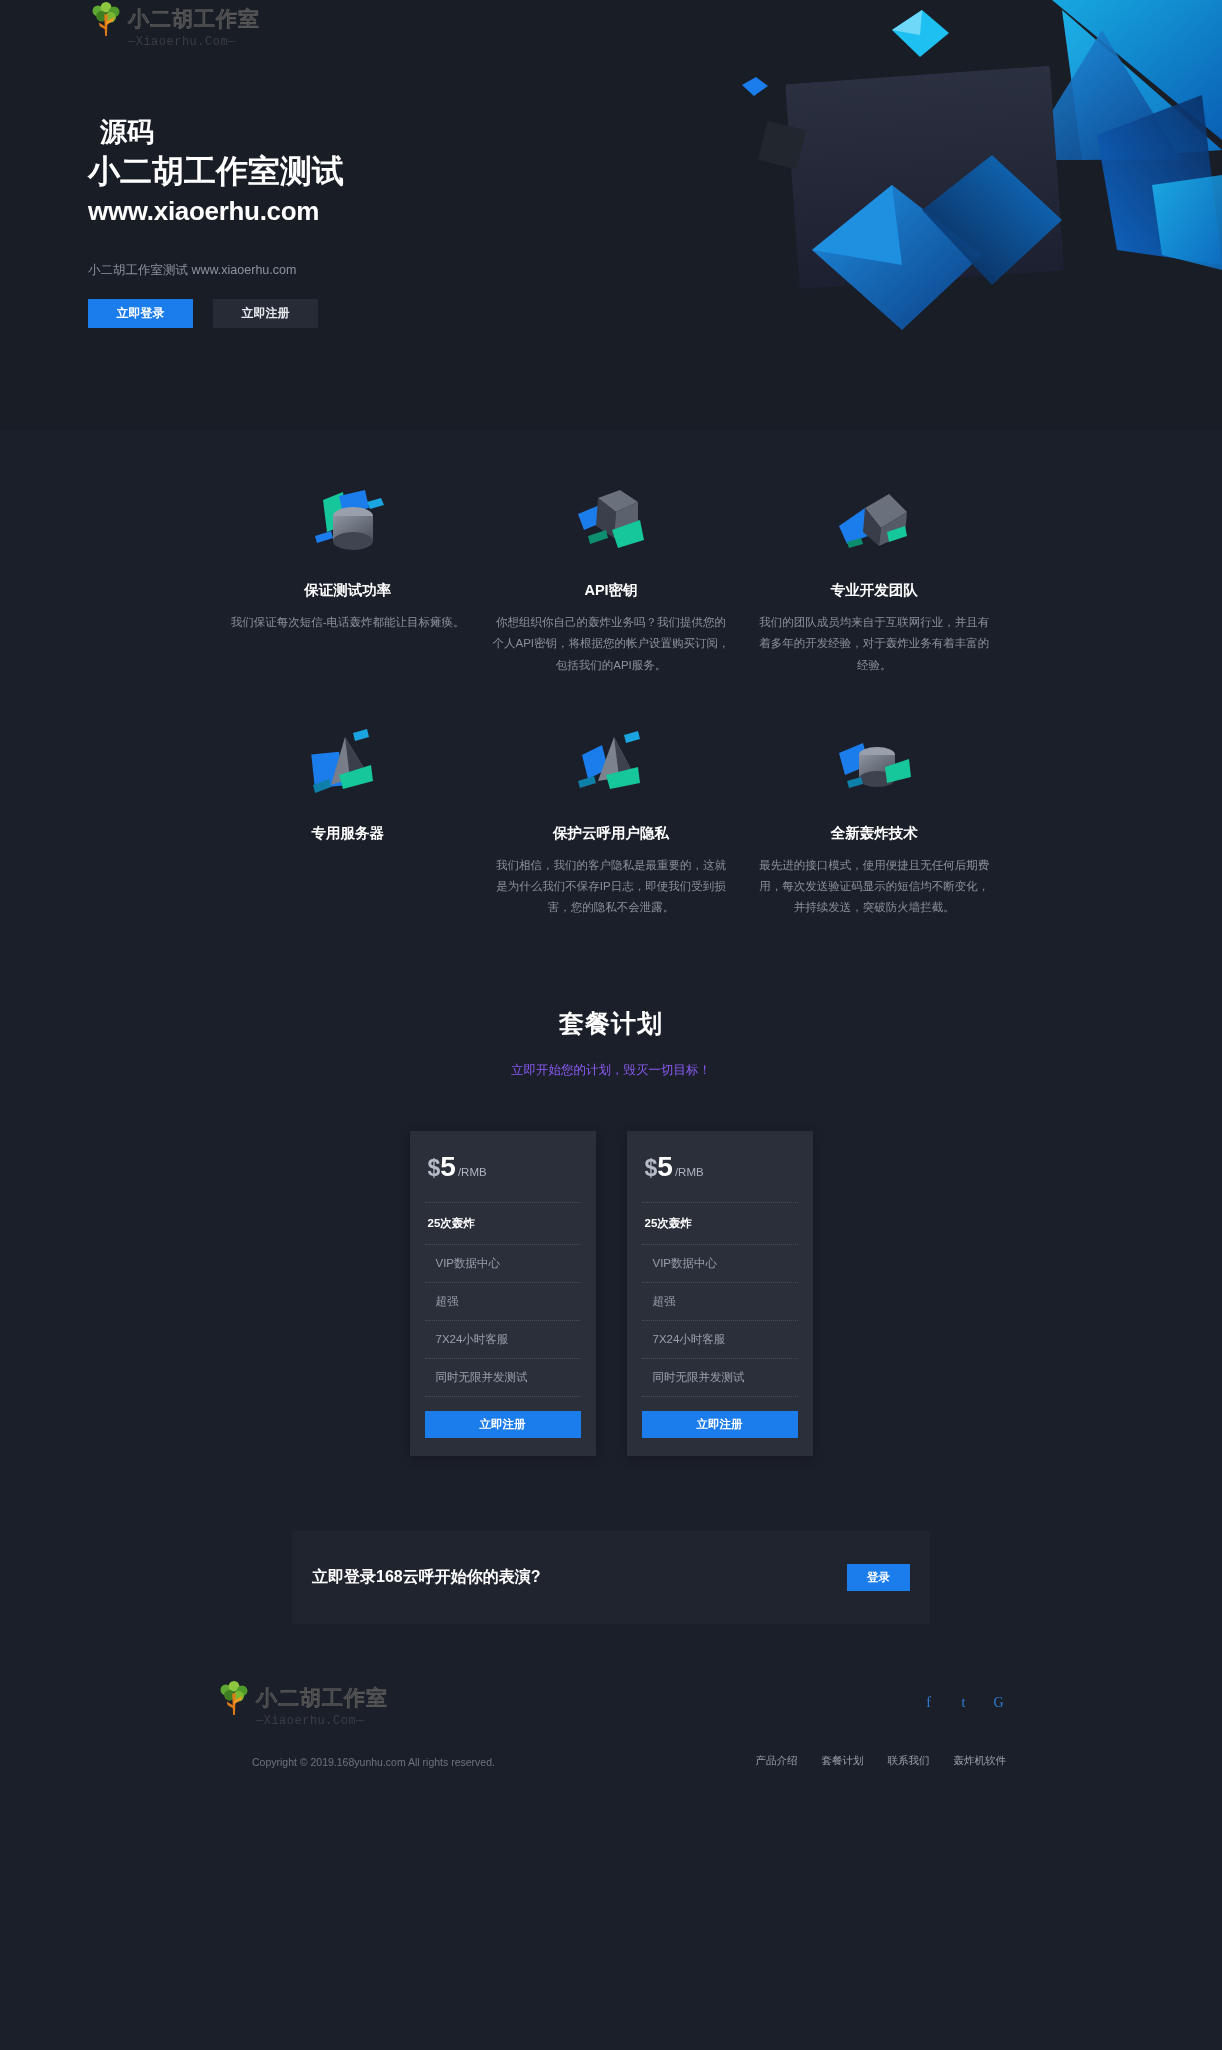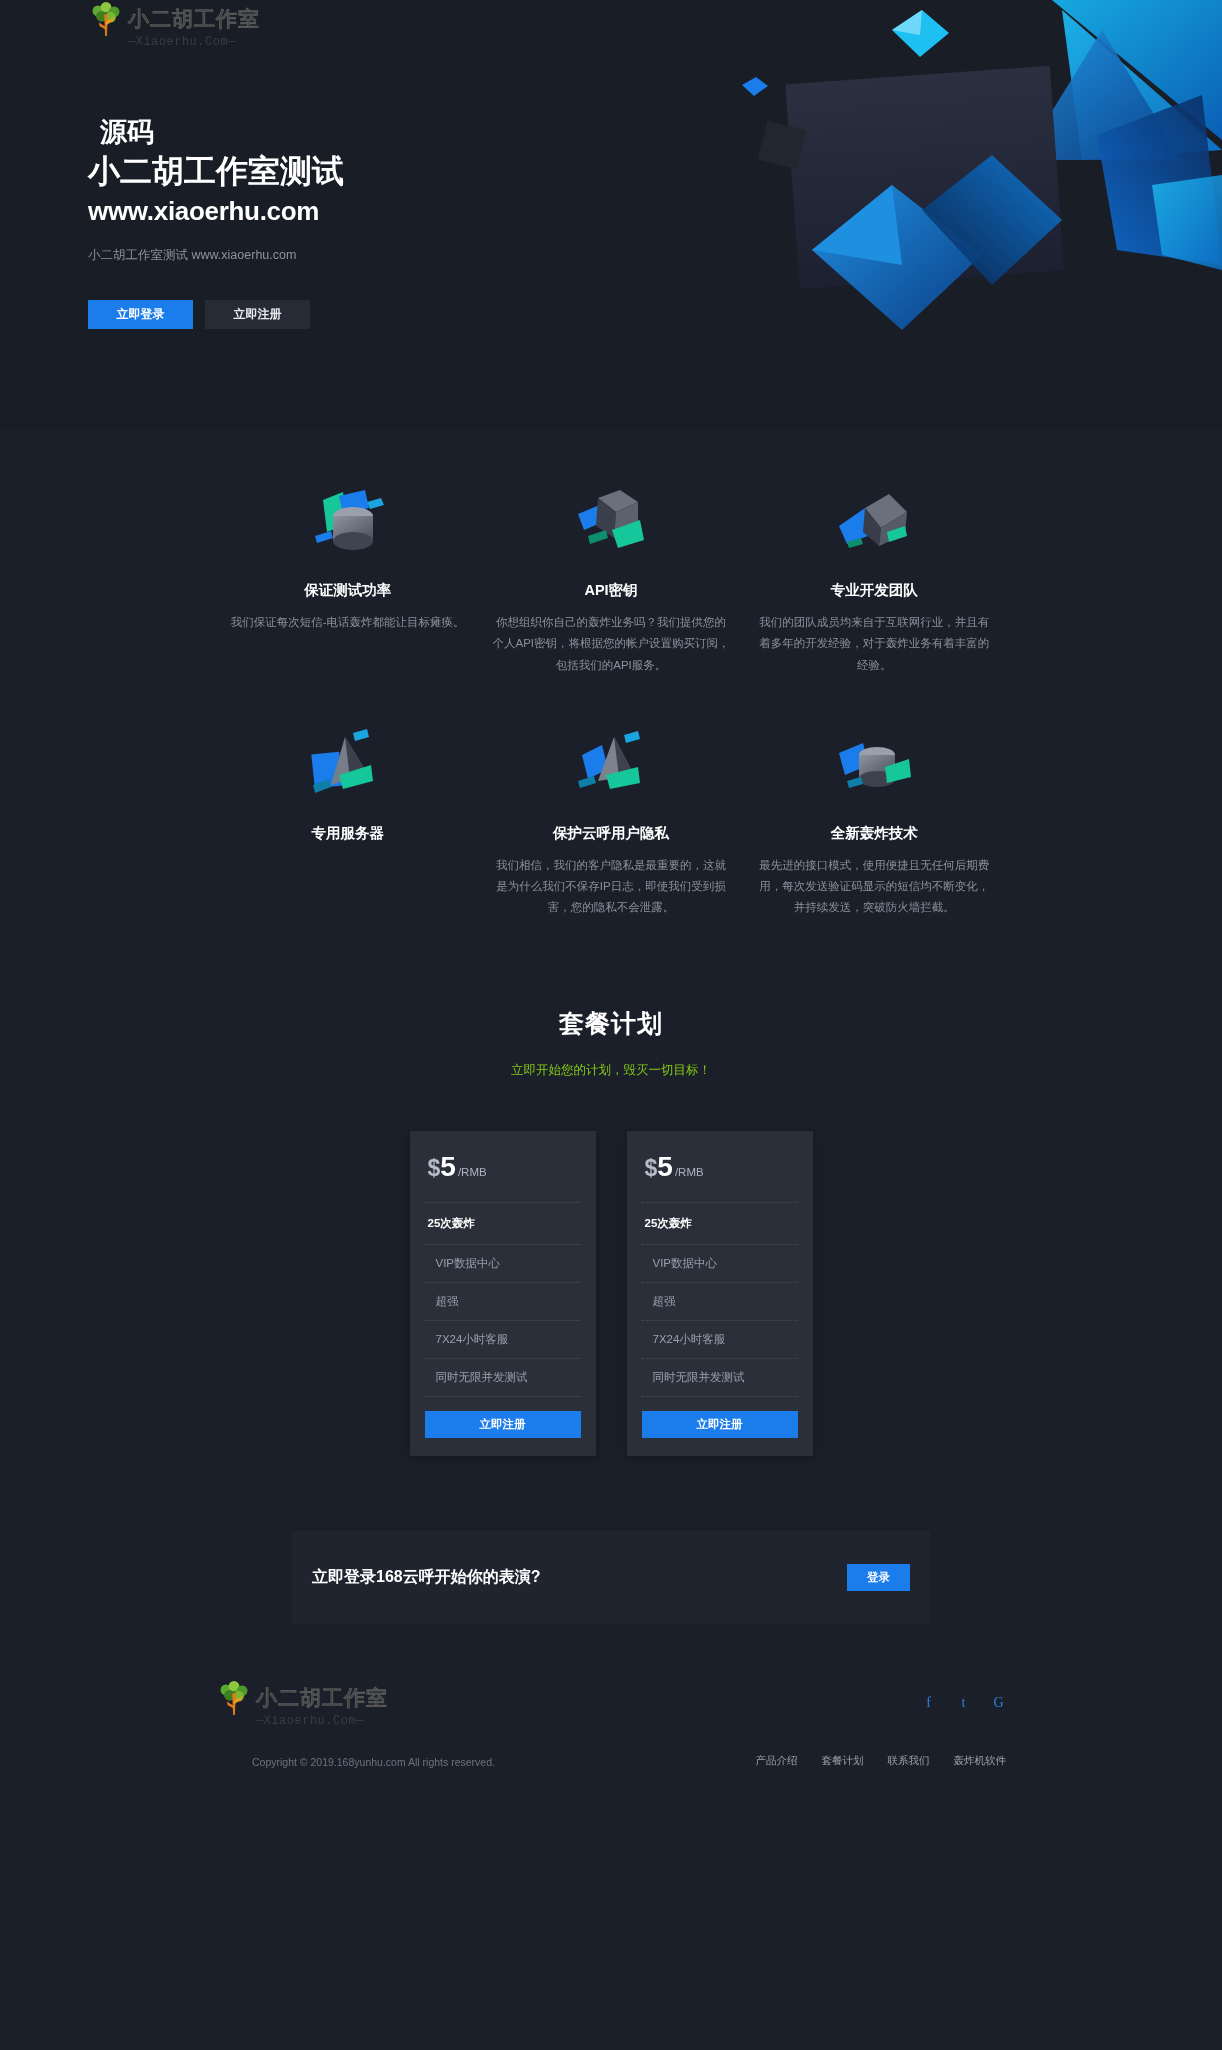--- a/index.html
+++ b/index.html
@@ -25,22 +25,22 @@
   .logo-cn { font-size:21px; font-weight:bold; color:#2a2d33; letter-spacing:1px;
              -webkit-text-stroke:0.4px #555; }
   .logo-sub { font-size:12px; color:#3a3d44; margin-left:40px; margin-top:-3px;
               font-family:Liberation Mono, monospace; letter-spacing:.5px; }
   .logo-sub:before, .logo-sub:after { content:"—"; color:#3a3d44; }
 
   .hero-text { position:absolute; left:88px; top:115px; z-index:5; }
   .hero-t1 { font-size:27px; font-weight:bold; color:#fff; line-height:1.3;margin-left:12px; }
   .hero-t2 { font-size:32px; font-weight:bold; color:#fff; line-height:1.35; }
   .hero-t3 { font-size:26px; font-weight:bold; color:#fff; line-height:1.4; letter-spacing:-0.3px;}
-  .hero-sub { font-size:12.5px; color:#8d939e; margin-top:17px; }
-  .hero-btns { margin-top:36px; display:flex; gap:12px; }
+  .hero-sub { font-size:12.5px; color:#8d939e; margin-top:32px; }
+  .hero-btns { margin-top:20px; display:flex; gap:20px; }
   .btn-primary {
     background:#1b7ceb; color:#fff; font-size:12px; font-weight:bold;
     width:105px; height:29px; display:flex; align-items:center; justify-content:center;
     border:none; cursor:pointer;
   }
   .btn-ghost {
     background:#262b36; color:#e8eaee; font-size:12px; font-weight:bold;
     width:105px; height:29px; display:flex; align-items:center; justify-content:center;
     border:none; cursor:pointer;
   }
@@ -52,21 +52,21 @@
     display:grid; grid-template-columns:repeat(3,1fr); row-gap:52px;
   }
   .feat { text-align:center; padding:0 12px; }
   .feat-icon { height:78px; display:flex; align-items:center; justify-content:center; margin-bottom:18px; }
   .feat-title { font-size:14.5px; font-weight:bold; color:#fff; margin-bottom:12px; }
   .feat-desc { font-size:11.5px; line-height:1.85; color:#8b919c; }
 
   
   .pricing { background:#1b1f29; padding:58px 0 20px; text-align:center; }
   .pr-title { font-size:25px; font-weight:bold; color:#fff; letter-spacing:1px; }
-  .pr-sub { font-size:12.5px; color:#84cc16; margin-top:22px; }
+  .pr-sub { font-size:12.5px; color:#8b5cf6; margin-top:22px; }
   .cards { display:flex; justify-content:center; gap:31px; margin-top:52px; }
   .card { width:186px; background:#2a2f3a; padding:0; text-align:left;
           box-shadow:0 2px 10px rgba(0,0,0,.25); }
   .card-price { padding:22px 18px 20px; display:flex; align-items:baseline; }
   .card-cur { font-size:23px; font-weight:bold; color:#b6bcc7; }
   .card-amt { font-size:28px; font-weight:bold; color:#fff; line-height:1; }
   .card-unit { font-size:11.5px; color:#aeb4bf; margin-left:2px; }
   .card-sep { border-top:1px dotted #454b57; margin:0 15px; }
   .card-qty { padding:13px 18px; font-size:11.5px; font-weight:bold; color:#fff; }
   .card-feat { padding:11px 18px 11px 26px; font-size:11.5px; color:#9aa0ab; }

